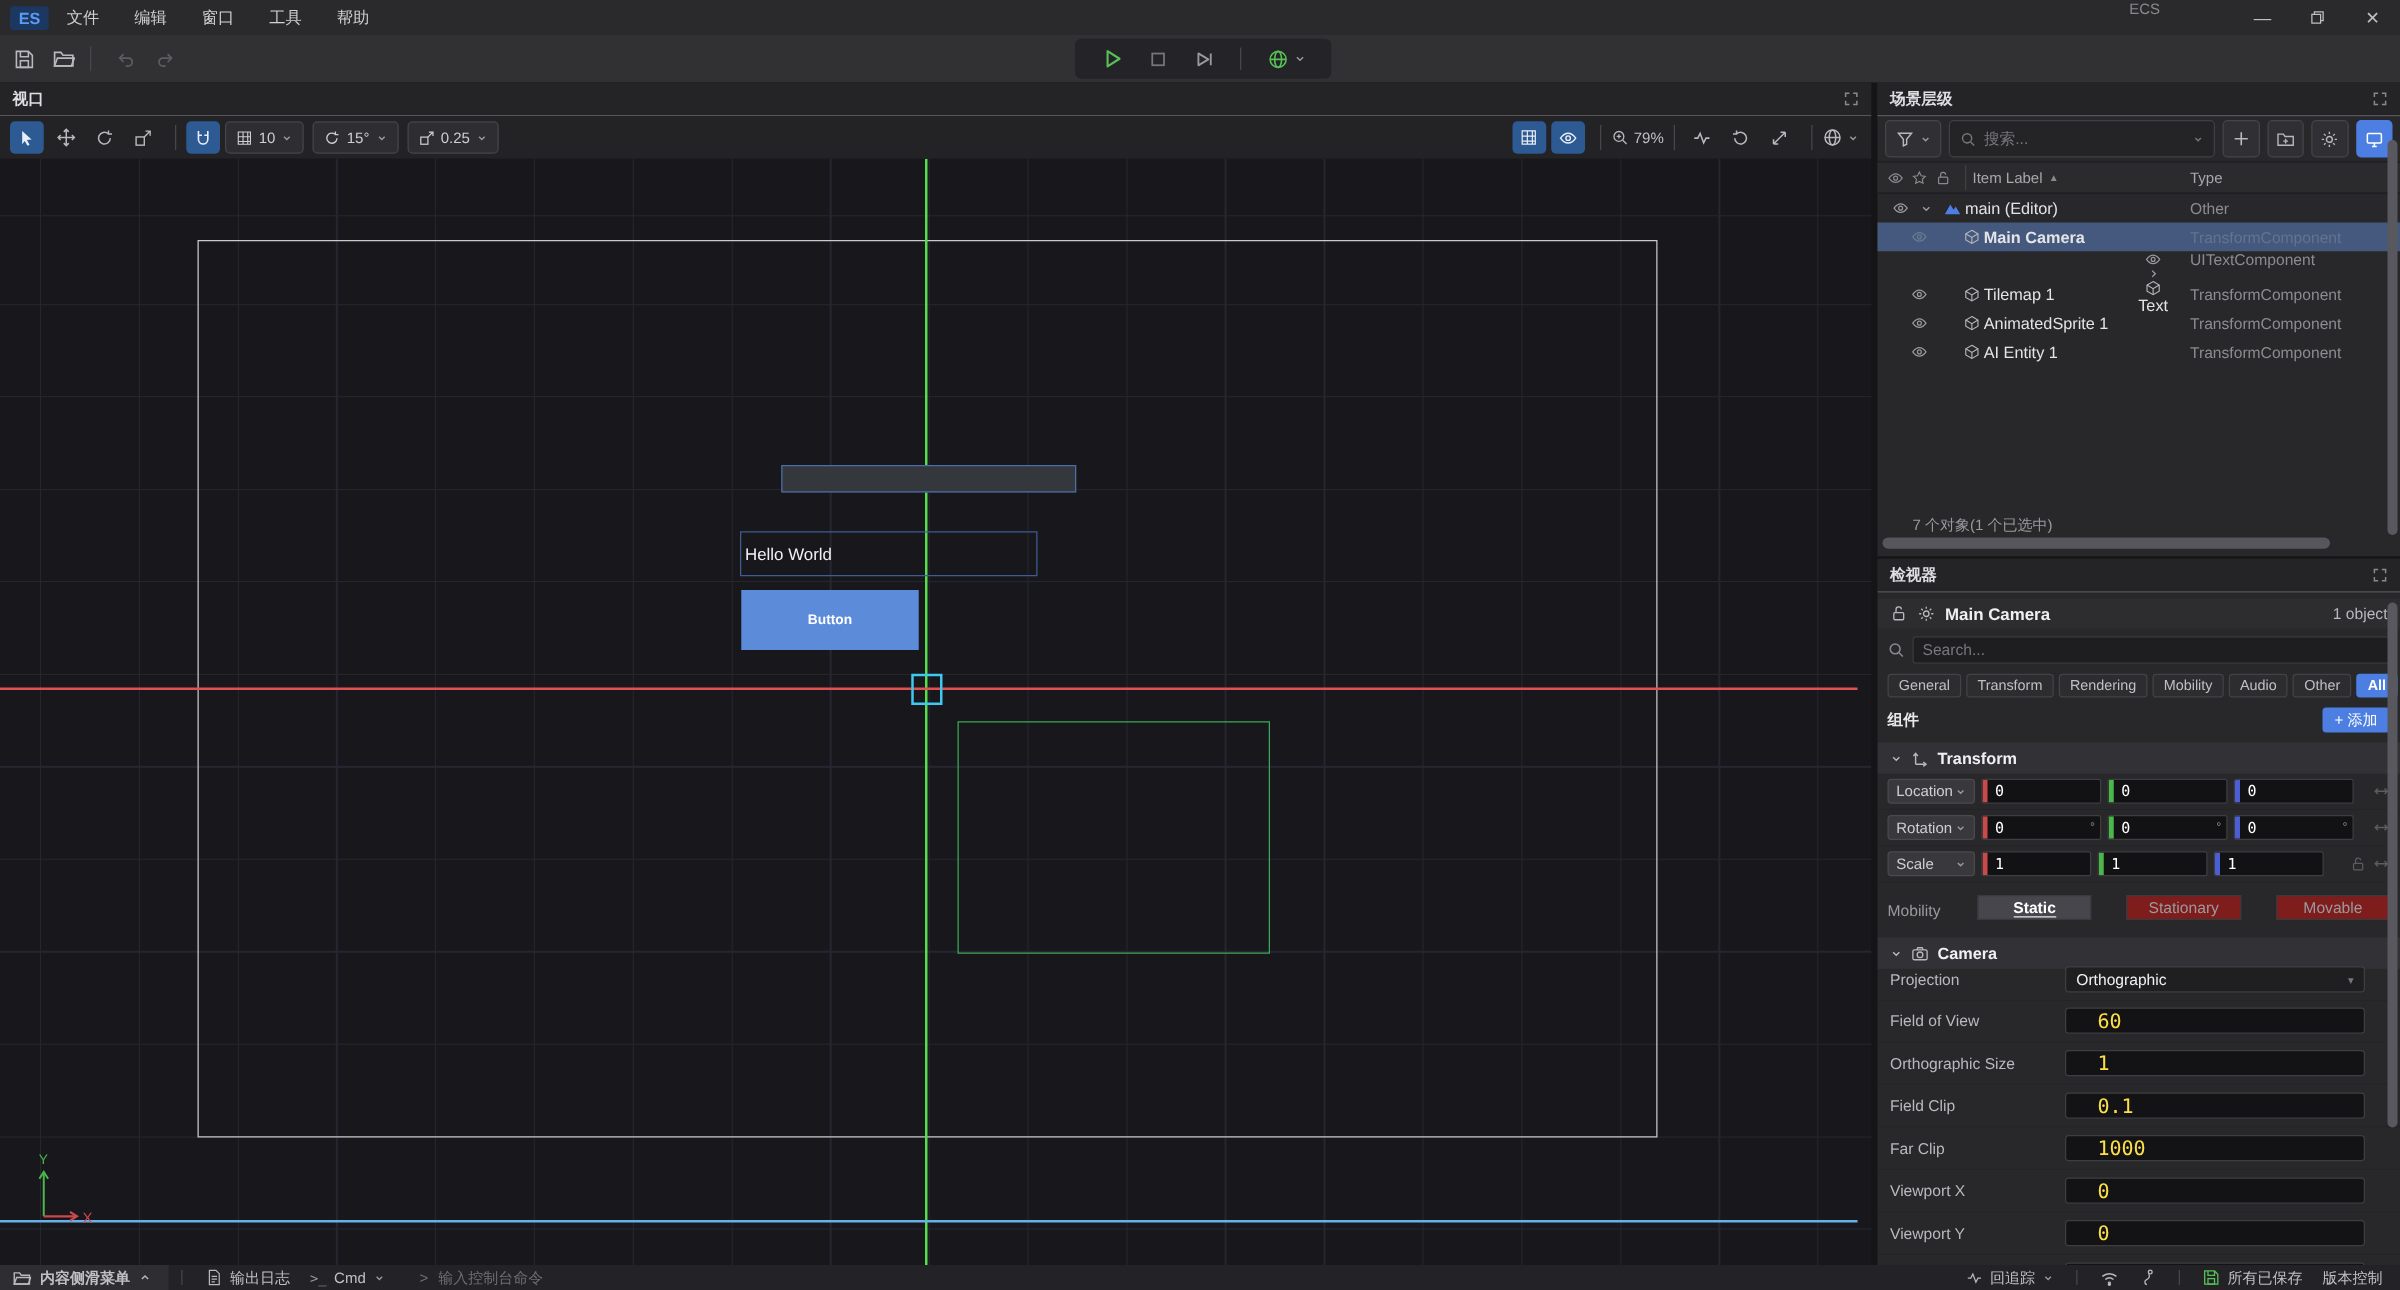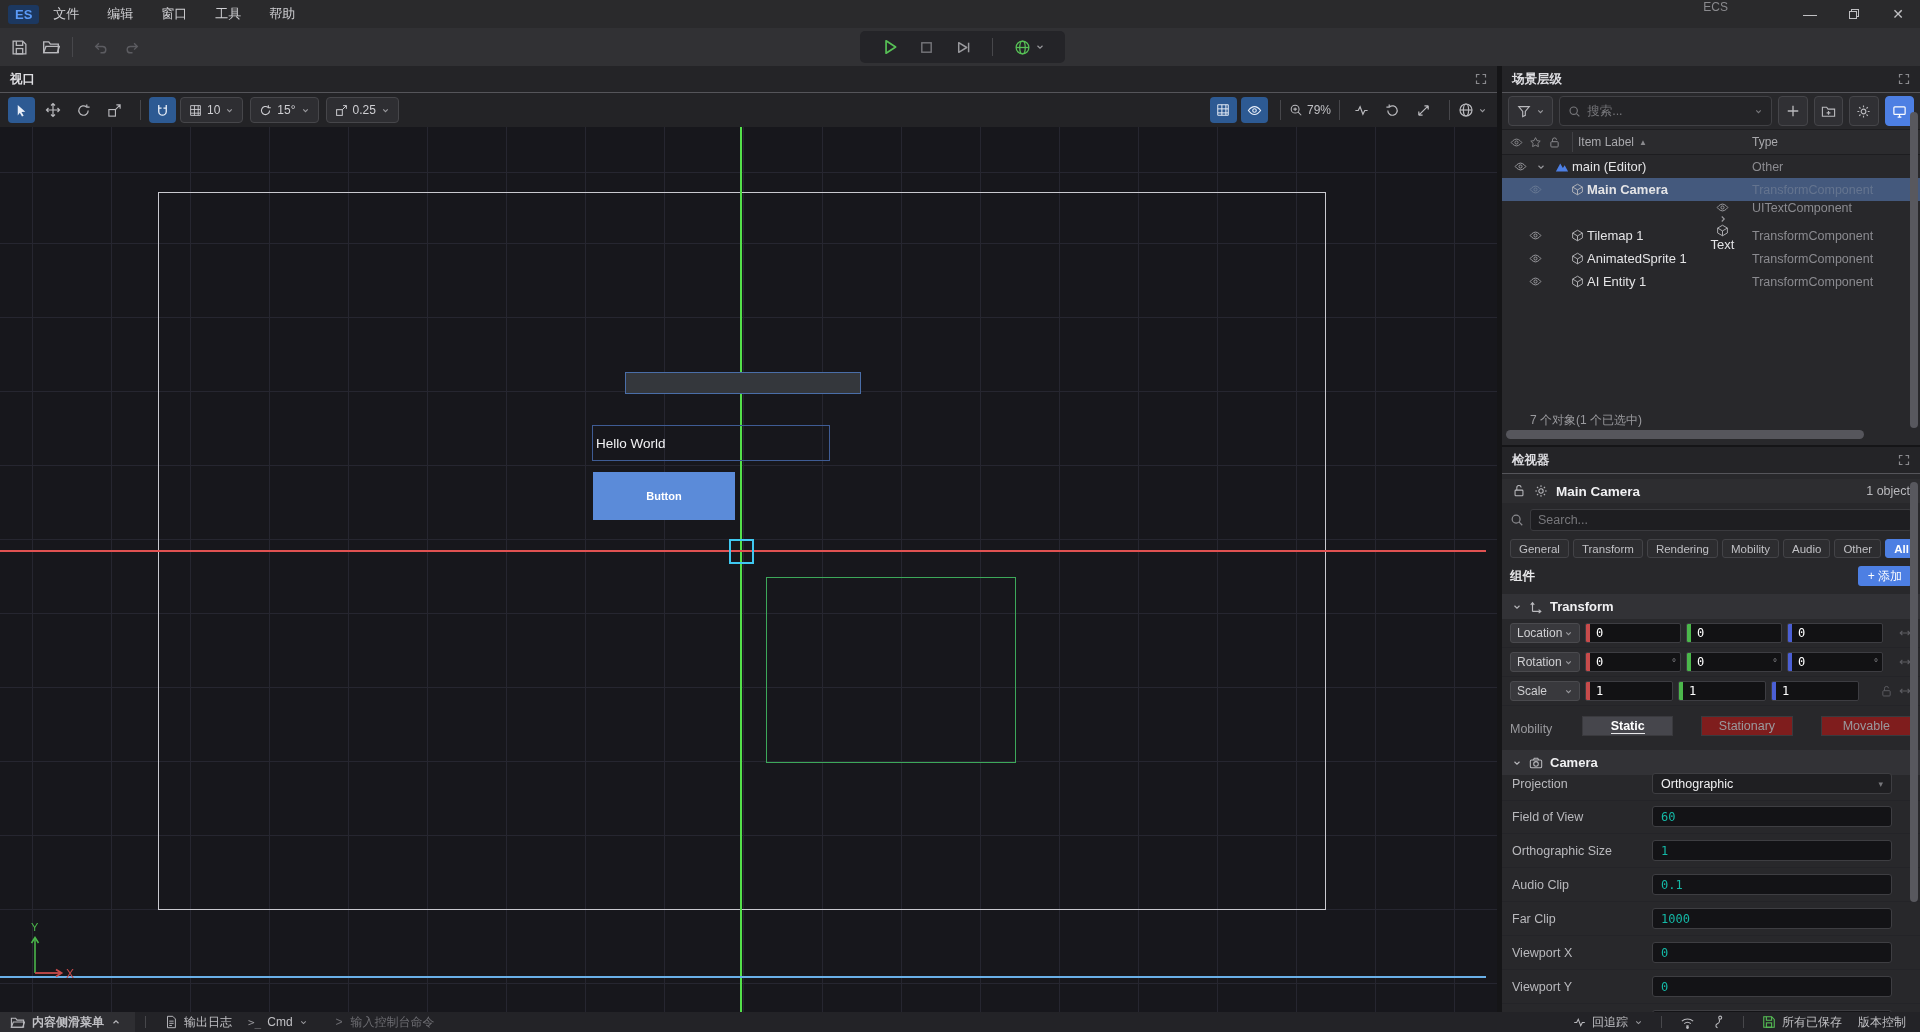--- a/index.html
+++ b/index.html
@@ -120,22 +120,22 @@
   .mob-label { width:72px; font-size:12.5px; color:#9a9a9e; }
   .seg { flex:1; display:flex; height:20px;gap:28px; }
   .segitem { flex:1; display:flex; align-items:center; justify-content:center; font-size:12.5px; color:#9a9a9e;
     background:#7f1d1d; border:1px solid #3a3a3e; }
   .segitem.active { background:#46464c; color:#fff; font-weight:bold; }
   .segitem.active span { border-bottom:1px solid #e8e8ea; }
   .insp-prow { position:absolute; left:0; width:418px; height:34px; display:flex; align-items:center; padding:0 10px; border-bottom:1px solid #242428; }
   .insp-prow .plabel { font-size:12.5px; color:#b9b9bd; }
   .insp-prow .pinput { position:absolute; left:150px; width:240px; height:21px; background:#131316; border:1px solid #3e3e42; border-radius:3px;
     display:flex; align-items:center; }
-  .insp-prow .pinput input { width:100%; background:transparent; border:none; outline:none; color:#14b8a6;
-    font-family:"DejaVu Sans Mono", monospace; font-size:12px; padding-left:8px; }
+  .insp-prow .pinput input { width:100%; background:transparent; border:none; outline:none; color:#fde047;
+    font-family:"DejaVu Sans Mono", monospace; font-size:16px; padding-left:25px; }
   .pdrop { position:absolute; left:150px; width:240px; height:21px; background:#1f1f22; border:1px solid #3e3e42; border-radius:3px;
     display:flex; align-items:center; padding:0 8px; color:#f0f0f2; font-size:12.5px; }
   .pdrop .car { margin-left:auto; color:#77777b; font-size:9px; }
 
   
   .statusbar { position:absolute; left:0; top:1012px; width:1920px; height:20px; background:#232327;
     display:flex; align-items:center; font-size:12px; color:#c0c0c4; }
   .sb-seg1 { height:20px; background:#2e2e32; display:flex; align-items:center; gap:7px; padding:0 14px 0 10px; font-weight:bold; }
   .sbsep { width:1px; height:12px; background:#47474b; margin:0 10px; }
   .sbitem { display:flex; align-items:center; gap:6px; margin:0 8px; }
@@ -728,21 +728,21 @@
           <input value="60" style="">
         </div>
     </div>
     <div class="insp-prow" style="top:387px;">
       <span class="plabel">Orthographic Size</span>
       <div class="pinput">
           <input value="1" style="">
         </div>
     </div>
     <div class="insp-prow" style="top:421px;">
-      <span class="plabel">Audio Clip</span>
+      <span class="plabel">Field Clip</span>
       <div class="pinput">
           <input value="0.1" style="">
         </div>
     </div>
     <div class="insp-prow" style="top:455px;">
       <span class="plabel">Far Clip</span>
       <div class="pinput">
           <input value="1000" style="">
         </div>
     </div>

